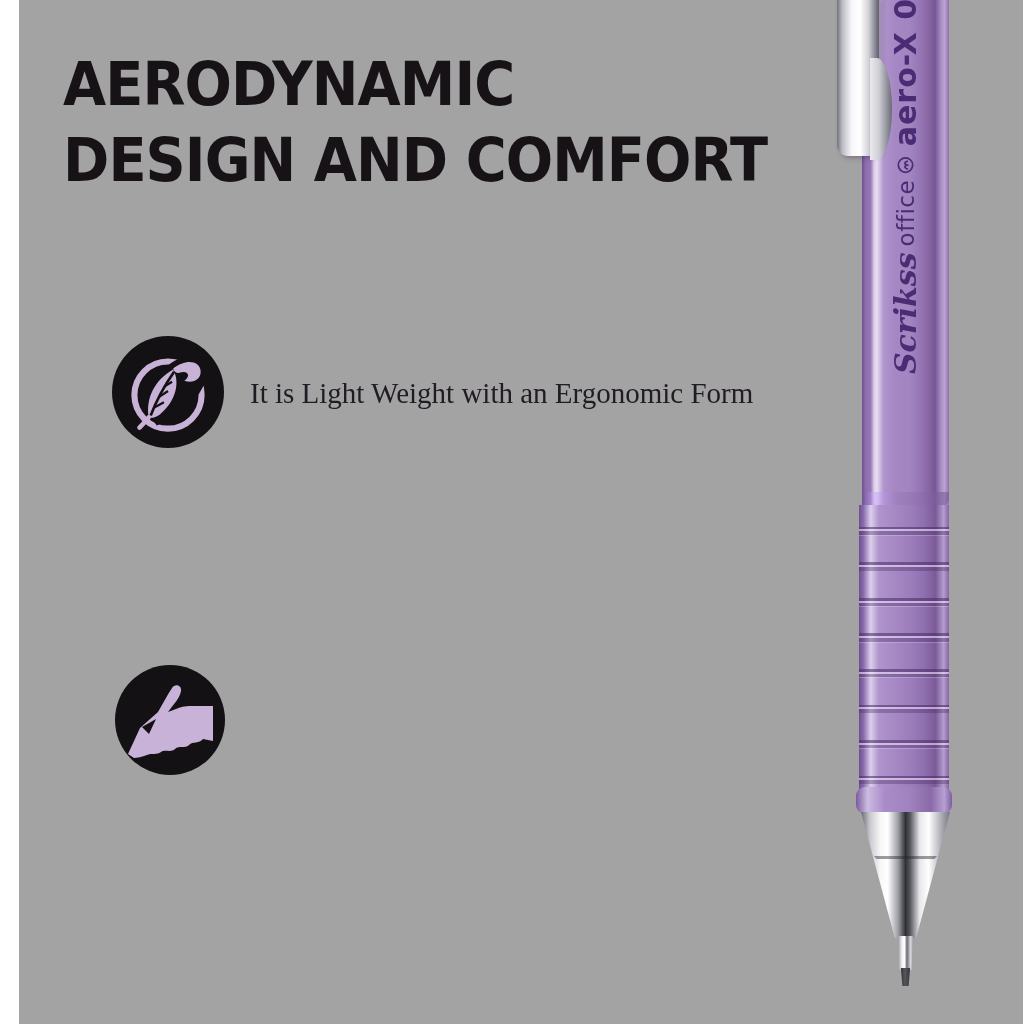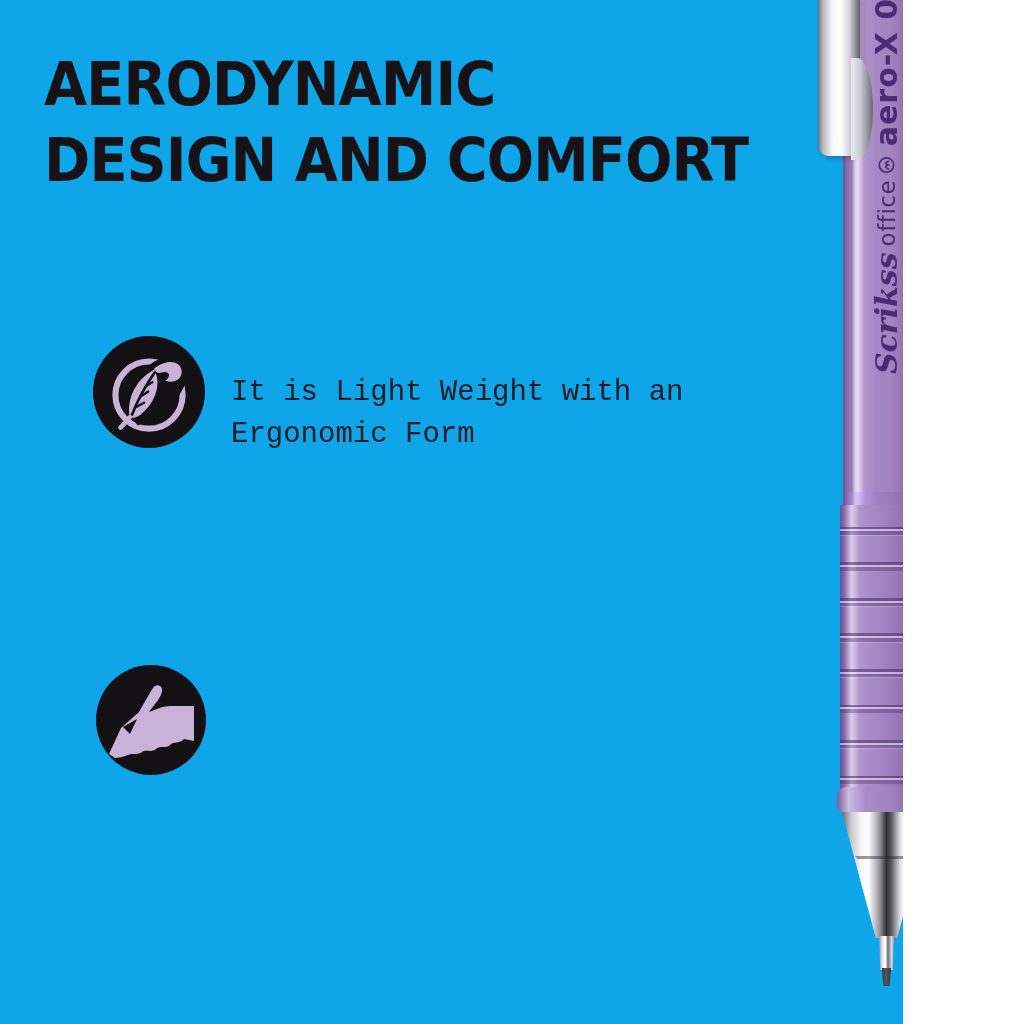--- a/index.html
+++ b/index.html
@@ -1,37 +1,38 @@
 <!DOCTYPE html>
 <html><head>
 <meta charset="utf-8">
 <style>
   html,body{margin:0;padding:0;}
   .canvas{
-    position:relative;width:903px;height:1024px;overflow:hidden;
-    background:#0ea5e9;
+    position:relative;width:1004px;height:1024px;overflow:hidden;
+    background:#a3a3a3;
     font-family:"Liberation Serif",serif;
+    margin-left:19px;
   }
   
   .heading{
     position:absolute;left:44px;top:46px;
     font-family:"DejaVu Sans",sans-serif;
     font-weight:800;font-size:60px;line-height:76px;
     letter-spacing:-1px;color:#161216;
     transform:scaleX(.93);transform-origin:left top;
     white-space:nowrap;
   }
   
   .feature-icon{position:absolute;width:112px;height:112px;}
   .icon1{left:93px;top:336px;}
   .icon2{left:96px;top:665px;}
   .feature-text{
     position:absolute;left:231px;color:#211c23;
     font-size:29px;line-height:42px;
-    font-family:Liberation Mono, monospace;
+    font-family:Liberation Serif, serif;
   }
   .ftext1{top:372px;width:560px;}
   .ftext2{top:668px;width:535px;}
   
   .pencil{position:absolute;left:815px;top:0;width:135px;height:1000px;}
   .barrel{
     position:absolute;left:28px;top:0;width:87px;height:505px;
     background:linear-gradient(90deg,
       #6d4f91 0%, #8b6dad 4%, #9678b6 10%, #dccfeb 14%, #e8ddf3 17%,
       #b094cc 25%, #a587c3 38%, #a284c0 55%, #9475b4 68%, #85639f 78%,

